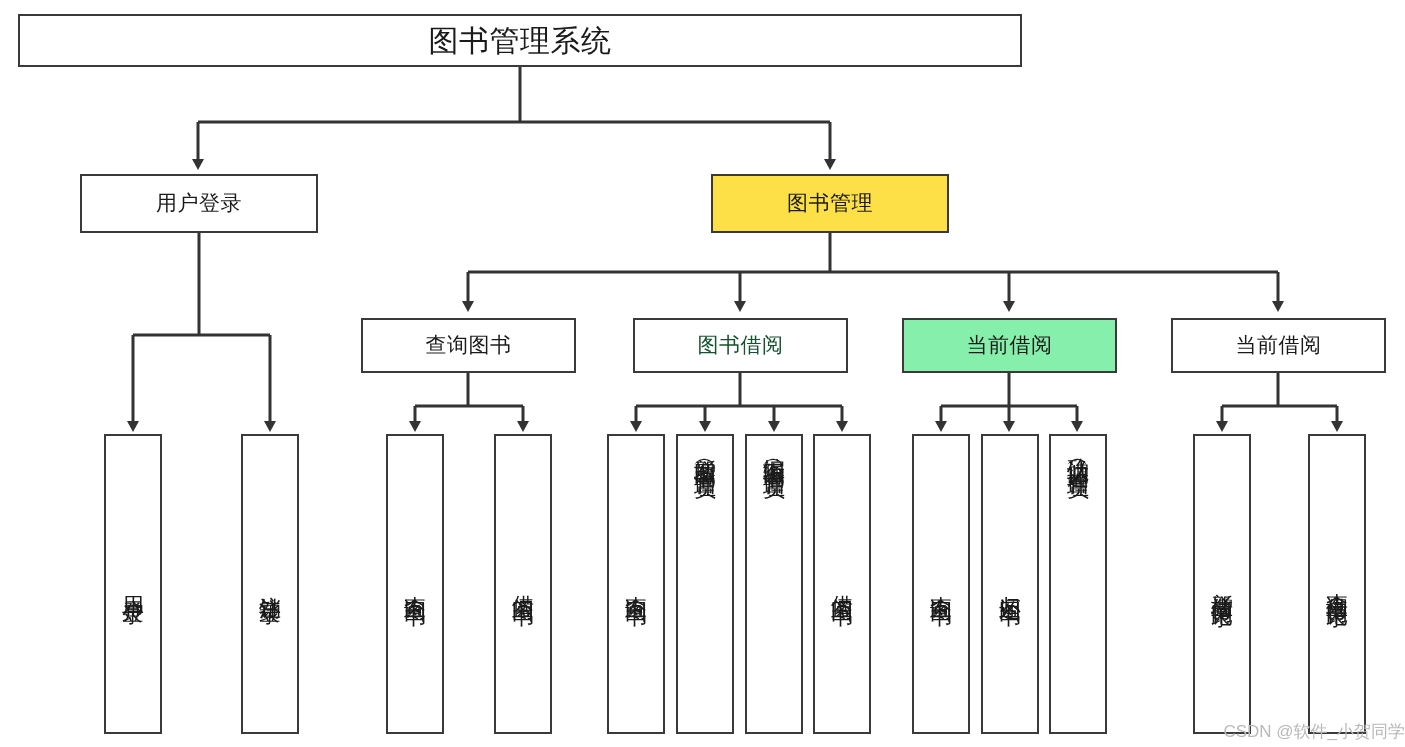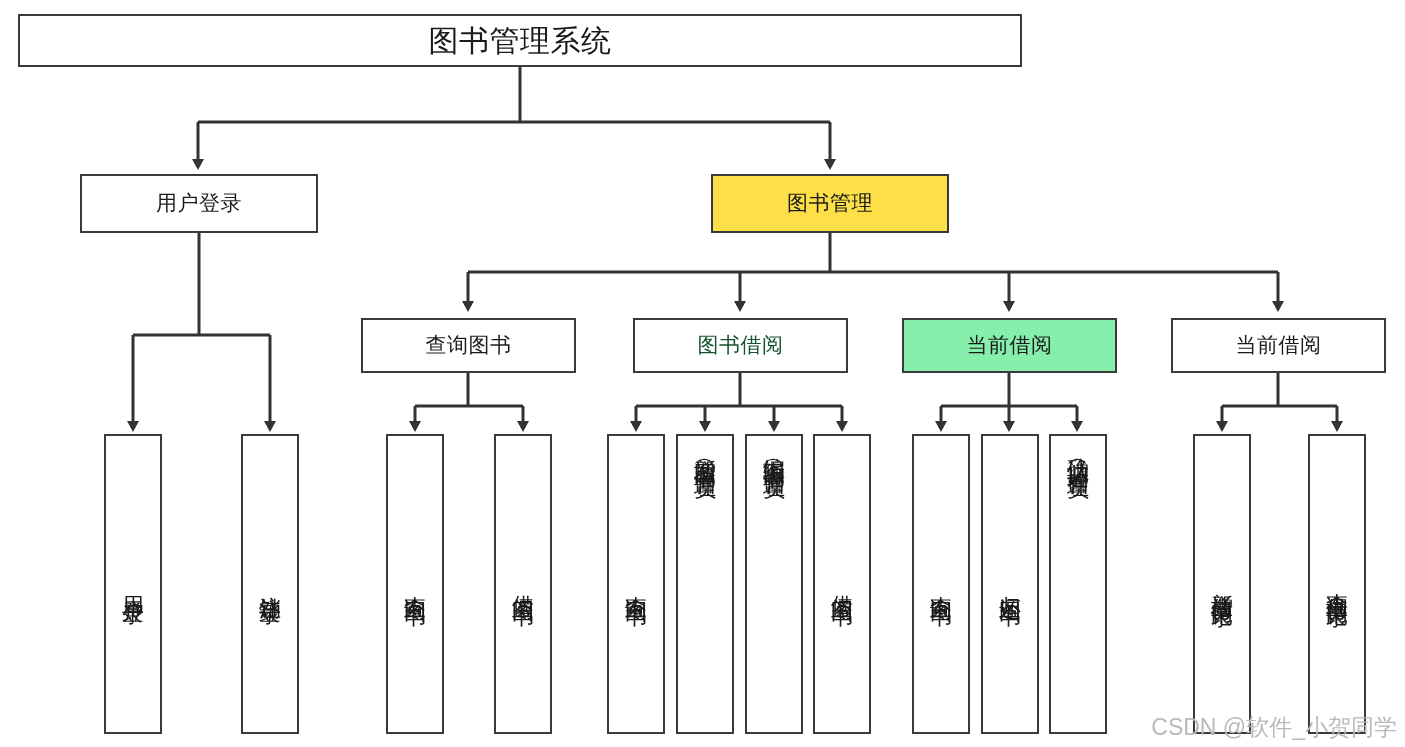--- a/index.html
+++ b/index.html
@@ -63,23 +63,23 @@
     font-size: 22px;
     line-height: 1.0;
     letter-spacing: 3px;
   }
   .node.vert.centered {
     align-items: center;
     padding-top: 0;
   }
   .watermark {
     position: absolute;
-    right: 8px;
+    right: 0;
     bottom: 4px;
-    font-size: 23px;
+    font-size: 17px;
     color: #b9b9b9;
     z-index: 5;
     white-space: nowrap;
   }
 </style>
 </head>
 <body>
 
 <div id="diagram-root" style="background: rgb(255, 255, 255);">
 

